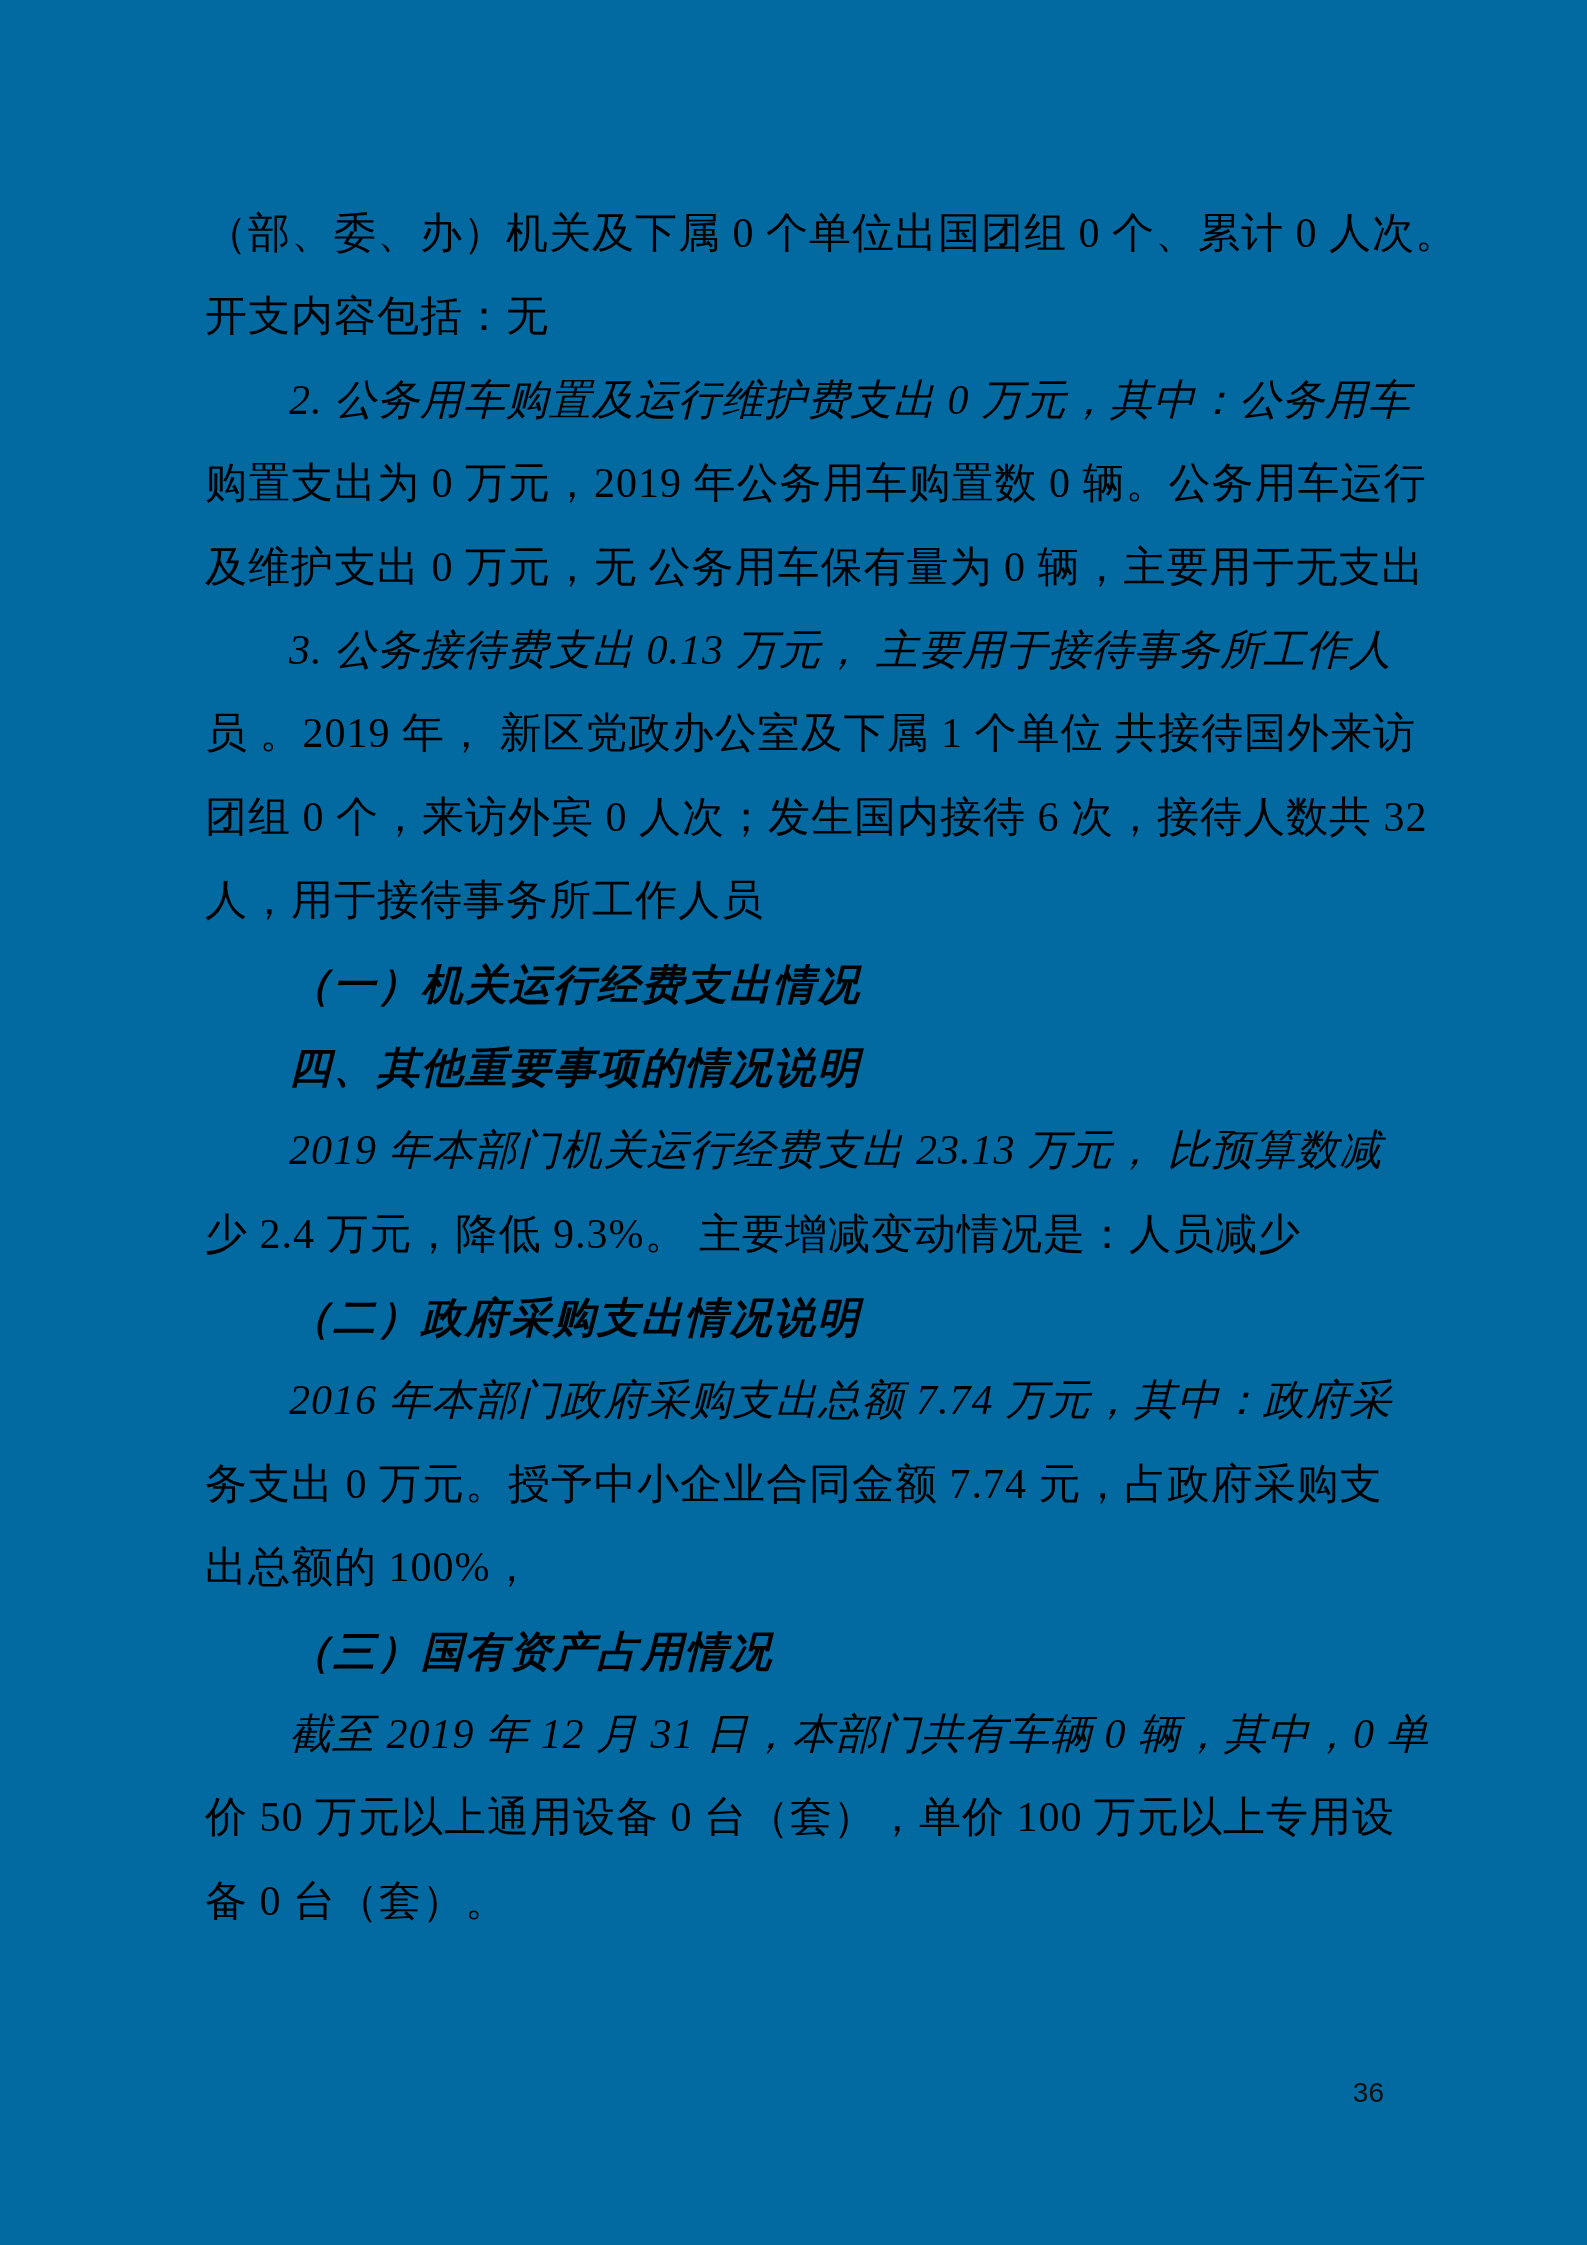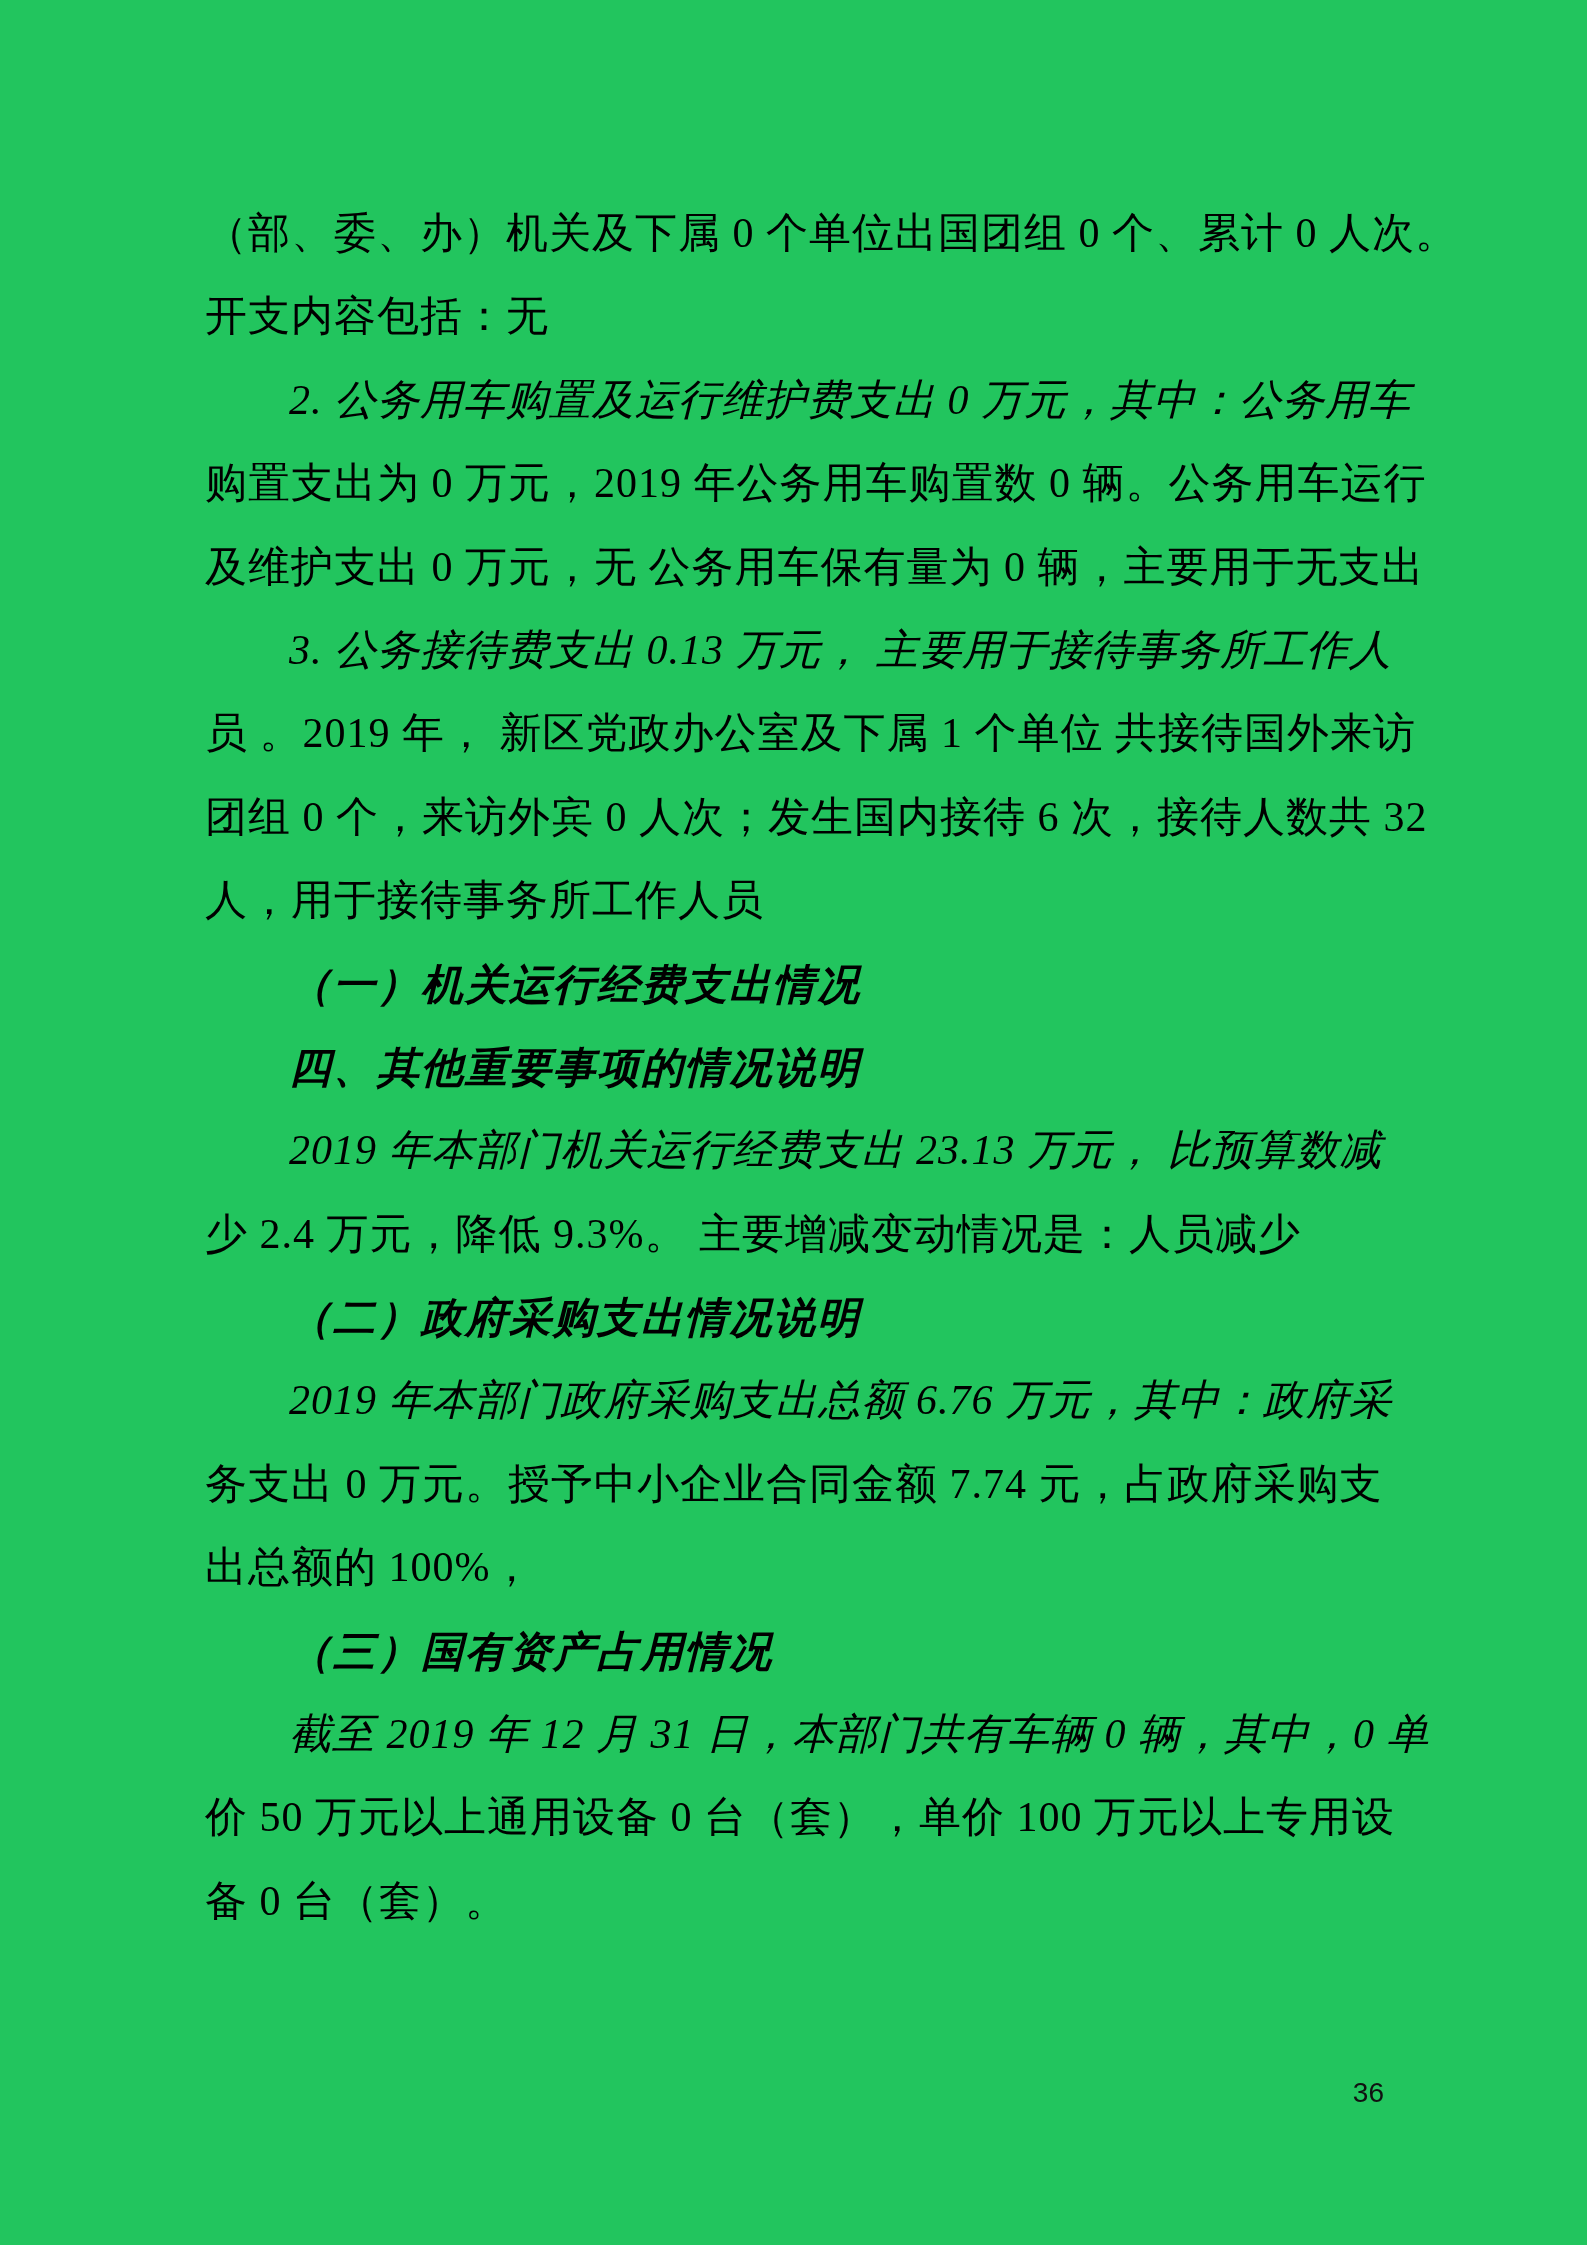--- a/index.html
+++ b/index.html
@@ -4,21 +4,21 @@
 <style>
   html, body {
     margin: 0;
     padding: 0;
     background: #ffffff;
   }
   .page {
     position: relative;
     width: 1587px;
     height: 2245px;
-    background: #22c55e;
+    background: #0369a1;
     color: #000000;
     font-family: "Liberation Serif", serif;
     overflow: hidden;
   }
   .content {
     position: absolute;
     left: 205px;
     top: 192px;
     width: 1230px;
   }
@@ -60,21 +60,21 @@
     <div class="line">及维护支出 0 万元，无 公务用车保有量为 0 辆，主要用于无支出</div>
     <div class="line indent">3. 公务接待费支出 0.13 万元， 主要用于接待事务所工作人</div>
     <div class="line">员 。2019 年， 新区党政办公室及下属 1 个单位 共接待国外来访</div>
     <div class="line">团组 0 个，来访外宾 0 人次；发生国内接待 6 次，接待人数共 32</div>
     <div class="line">人，用于接待事务所工作人员</div>
     <div class="line indent heading">（一）机关运行经费支出情况</div>
     <div class="line indent heading">四、其他重要事项的情况说明</div>
     <div class="line indent">2019 年本部门机关运行经费支出 23.13 万元， 比预算数减</div>
     <div class="line">少 2.4 万元，降低 9.3%。 主要增减变动情况是：人员减少</div>
     <div class="line indent heading">（二）政府采购支出情况说明</div>
-    <div class="line indent">2019 年本部门政府采购支出总额 6.76 万元，其中：政府采</div>
+    <div class="line indent">2016 年本部门政府采购支出总额 7.74 万元，其中：政府采</div>
     <div class="line">务支出 0 万元。授予中小企业合同金额 7.74 元，占政府采购支</div>
     <div class="line">出总额的 100%，</div>
     <div class="line indent heading">（三）国有资产占用情况</div>
     <div class="line indent">截至 2019 年 12 月 31 日，本部门共有车辆 0 辆，其中，0 单</div>
     <div class="line">价 50 万元以上通用设备 0 台（套），单价 100 万元以上专用设</div>
     <div class="line">备 0 台（套）。</div>
   </div>
   <div class="page-number">36</div>
 </div>
 

